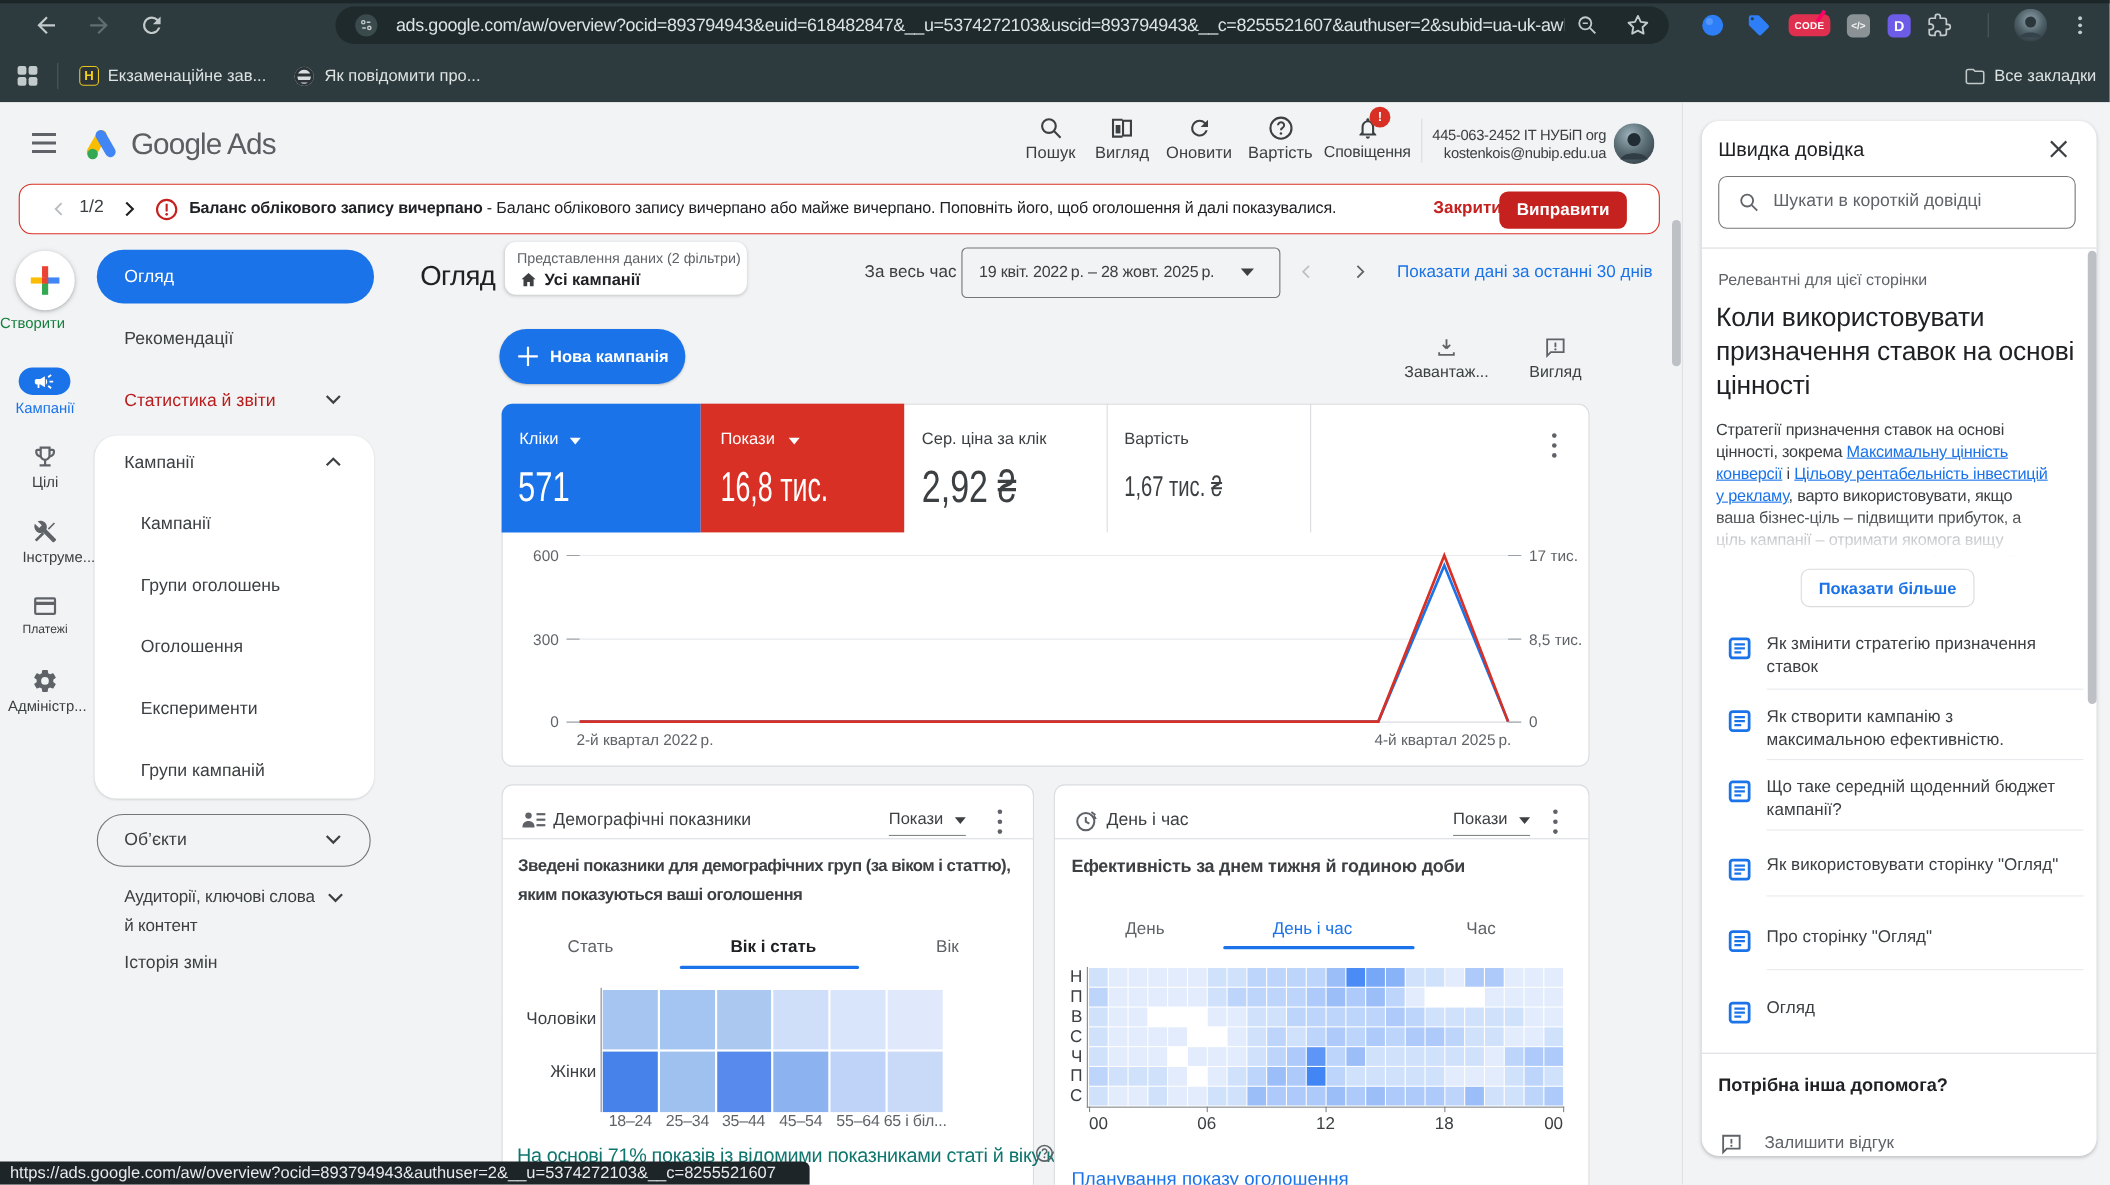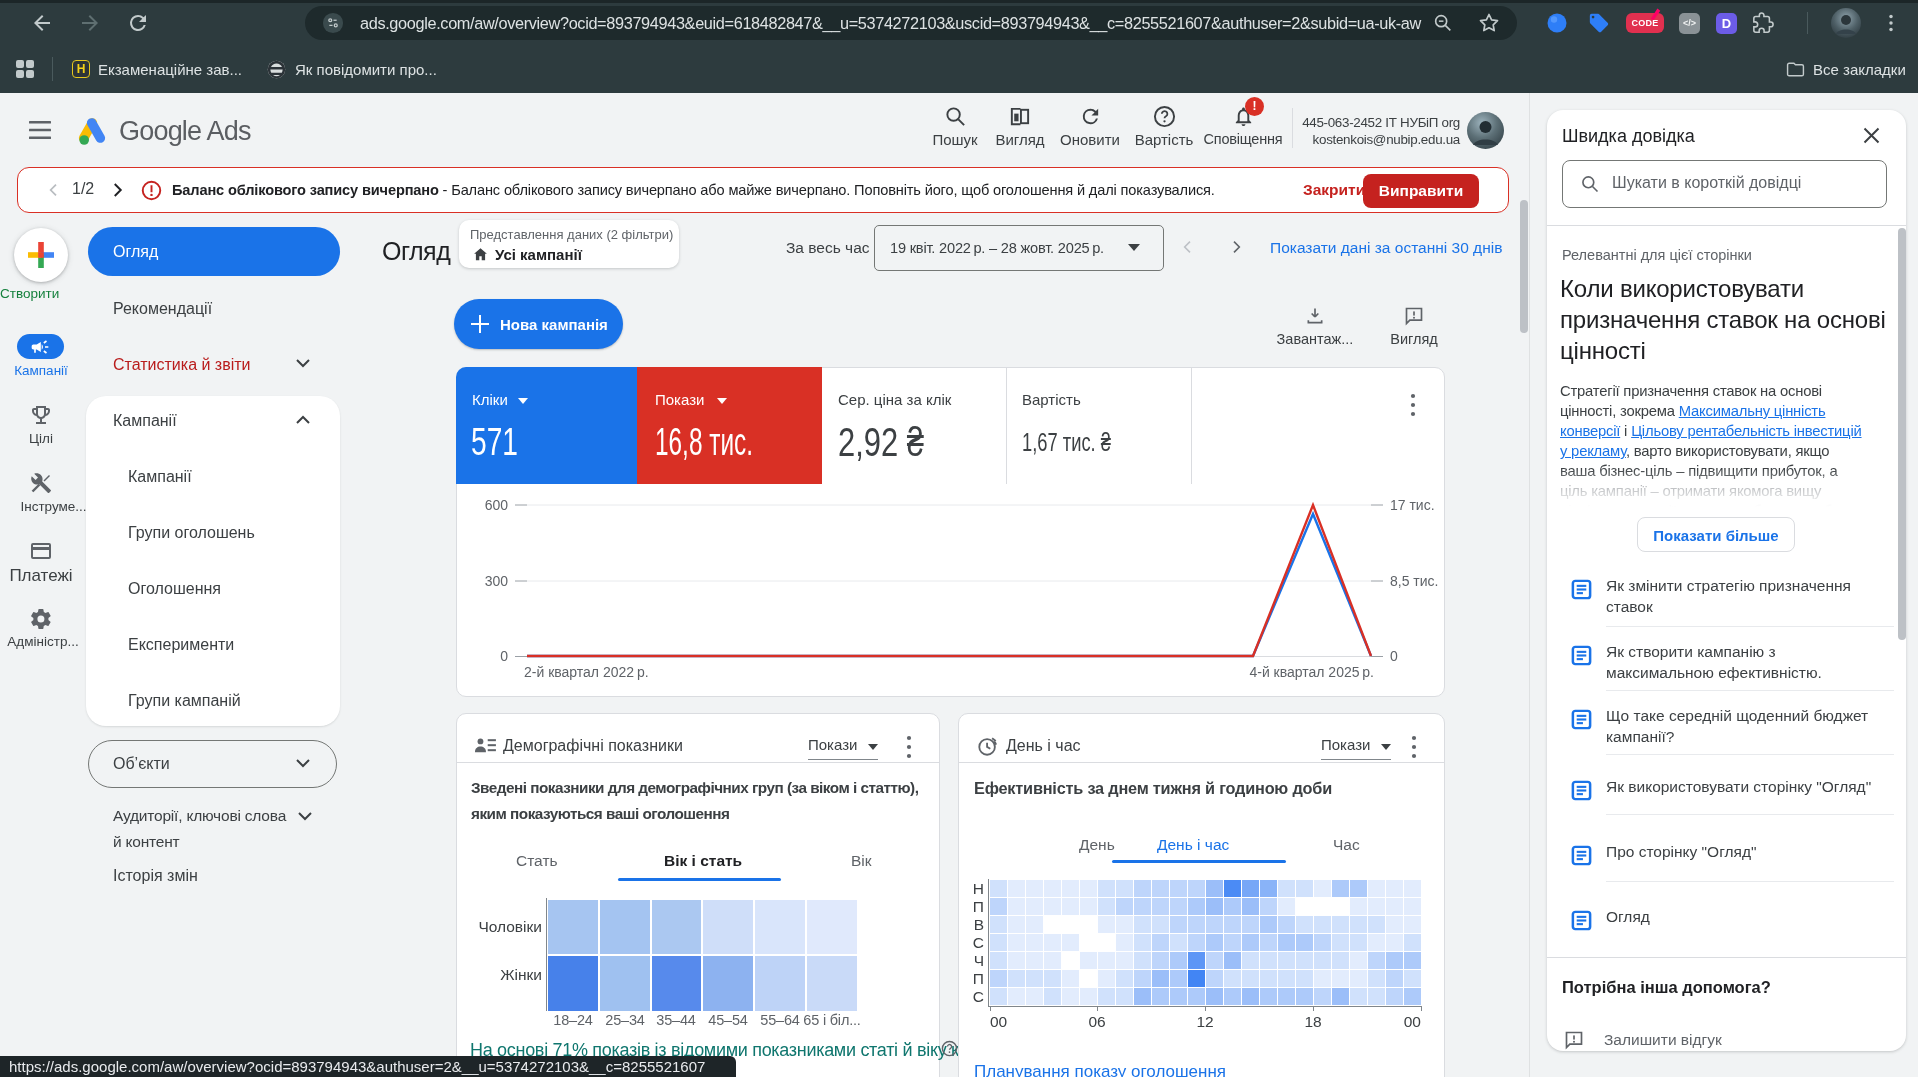--- a/index.html
+++ b/index.html
@@ -204,21 +204,21 @@
 <svg class="abs" style="left:29px;top:471px" width="24" height="24" viewBox="0 0 24 24">
     <path d="M21.7 18.9l-8.5-8.5c.8-2.1.4-4.6-1.3-6.3C10.1 2.3 7.4 1.9 5.2 2.8L9 6.6 6.6 9 2.7 5.2c-1 2.2-.5 4.9 1.3 6.7 1.7 1.7 4.2 2.1 6.3 1.3l8.5 8.5c.4.4 1 .4 1.4 0l1.4-1.4c.5-.4.5-1 .1-1.4z" fill="#5f6368"></path>
     <path d="M3.5 20.5l7-7" stroke="#5f6368" stroke-width="2.4"></path>
     <path d="M14.5 9.5L20 4l1 1-5.5 5.5z" fill="#5f6368"></path>
   </svg>
 <div class="abs" style="left:0px;top:499px;width:107px;text-align:center;font-size:13.5px;color:#3c4043;">Інструме...</div>
 
 <svg class="abs" style="left:29px;top:539px" width="24" height="24" viewBox="0 0 24 24">
     <path d="M20 4H4a2 2 0 0 0-2 2v12a2 2 0 0 0 2 2h16a2 2 0 0 0 2-2V6a2 2 0 0 0-2-2zm0 4H4V6h16v2zm-16 3h16v7H4v-7z" fill="#5f6368"></path>
   </svg>
-<div class="abs" style="left:0px;top:566px;width:82px;text-align:center;font-size:17px;color:#3c4043;">Платежі</div>
+<div class="abs" style="left:0px;top:566px;width:82px;text-align:center;font-size:11px;color:#3c4043;">Платежі</div>
 
 <svg class="abs" style="left:29px;top:607px" width="24" height="24" viewBox="0 0 24 24">
     <path d="M19.4 13c.04-.33.06-.66.06-1s-.02-.67-.06-1l2.1-1.65a.5.5 0 0 0 .12-.64l-2-3.46a.5.5 0 0 0-.6-.22l-2.49 1a7.3 7.3 0 0 0-1.73-1l-.37-2.65A.5.5 0 0 0 13.9 2h-4a.5.5 0 0 0-.5.42L9 5.07c-.63.26-1.2.6-1.73 1l-2.49-1a.5.5 0 0 0-.6.22l-2 3.46a.5.5 0 0 0 .12.64L4.4 11c-.04.33-.06.66-.06 1s.02.67.06 1l-2.1 1.65a.5.5 0 0 0-.12.64l2 3.46c.13.22.39.3.6.22l2.49-1c.53.4 1.1.74 1.73 1l.37 2.65a.5.5 0 0 0 .5.42h4a.5.5 0 0 0 .5-.42l.37-2.65c.63-.26 1.2-.6 1.73-1l2.49 1c.22.08.47 0 .6-.22l2-3.46a.5.5 0 0 0-.12-.64L19.4 13zM11.9 15.5a3.5 3.5 0 1 1 0-7 3.5 3.5 0 0 1 0 7z" fill="#5f6368"></path>
   </svg>
 <div class="abs" style="left:0px;top:634px;width:86px;text-align:center;font-size:13.5px;color:#3c4043;">Адміністр...</div>
 
 <div class="abs" style="left:88px;top:227px;width:252px;height:49px;background:#1a73e8;border-radius:25px;color:#fff;font-size:16px;font-weight:500;line-height:49px;padding-left:25px;">Огляд</div>
 <div class="abs" style="left:113px;top:300px;font-size:16px;color:#3c4043;">Рекомендації</div>
 <div class="abs" style="left:113px;top:356px;font-size:16px;color:#b91c1c;">Статистика й звіти</div>
 <svg class="abs" style="left:296px;top:359px" width="14" height="9" viewBox="0 0 14 9">
@@ -397,21 +397,21 @@
 <div class="abs" style="left:1321px;top:736px;width:70px;border-bottom:1px solid #80868b;padding-bottom:6px;font-size:15px;color:#3c4043;">Покази <span style="display:inline-block;width:0;height:0;border-left:5px solid transparent;border-right:5px solid transparent;border-top:6px solid #3c4043;margin-left:6px;"></span></div>
 <svg class="abs" style="left:1406px;top:734px" width="16" height="28" viewBox="0 0 16 28">
     <g fill="#5f6368">
       <circle cx="8" cy="4" r="2.1"></circle>
       <circle cx="8" cy="13" r="2.1"></circle>
       <circle cx="8" cy="22" r="2.1"></circle>
     </g>
   </svg>
 <div class="abs" style="left:959px;top:762px;width:485px;height:1px;background:#dadce0;"></div>
 <div class="abs" style="left:974px;top:779px;font-size:16.3px;letter-spacing:-0.2px;font-weight:700;color:#3c4043;">Ефективність за днем тижня й годиною доби</div>
-<div class="abs" style="left:1079px;top:836px;font-size:15.5px;color:#5f6368;">День</div>
+<div class="abs" style="left:1023px;top:836px;font-size:15.5px;color:#5f6368;">День</div>
 <div class="abs" style="left:1157px;top:836px;font-size:15.5px;font-weight:500;color:#1a73e8;">День і час</div>
 <div class="abs" style="left:1333px;top:836px;font-size:15.5px;color:#5f6368;">Час</div>
 <div class="abs" style="left:1112px;top:860px;width:174px;height:3px;background:#1a73e8;border-radius:2px;"></div>
 <div class="abs" style="left:988px;top:879px;width:1px;height:128px;background:#80868b;"></div>
 <div class="abs" style="left:988px;top:1006px;width:434px;height:1px;background:#80868b;"></div>
 <div class="abs" style="left:944px;top:879.5px;width:40px;text-align:right;font-size:15.5px;color:#3c4043;">Н</div>
 <div class="abs" style="left:990.0px;top:880.0px;width:16.5px;height:16.5px;background:#d0e1fc;"></div>
 <div class="abs" style="left:1008.0px;top:880.0px;width:16.5px;height:16.5px;background:#e2ecfd;"></div>
 <div class="abs" style="left:1026.0px;top:880.0px;width:16.5px;height:16.5px;background:#e2ecfd;"></div>
 <div class="abs" style="left:1044.0px;top:880.0px;width:16.5px;height:16.5px;background:#e2ecfd;"></div>

